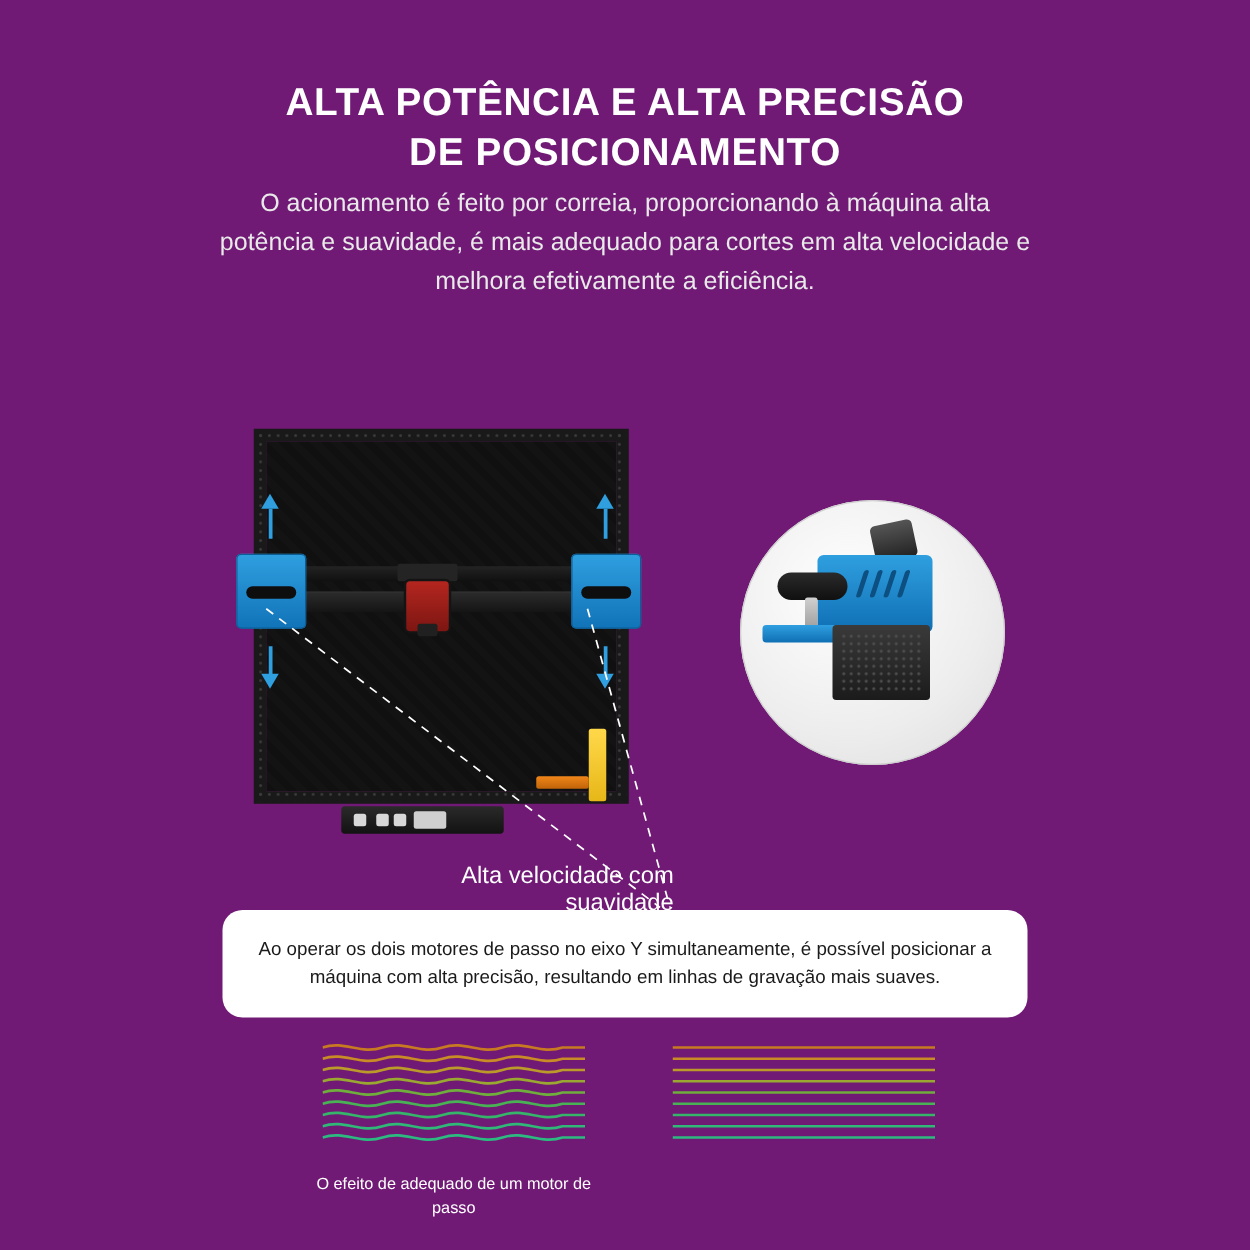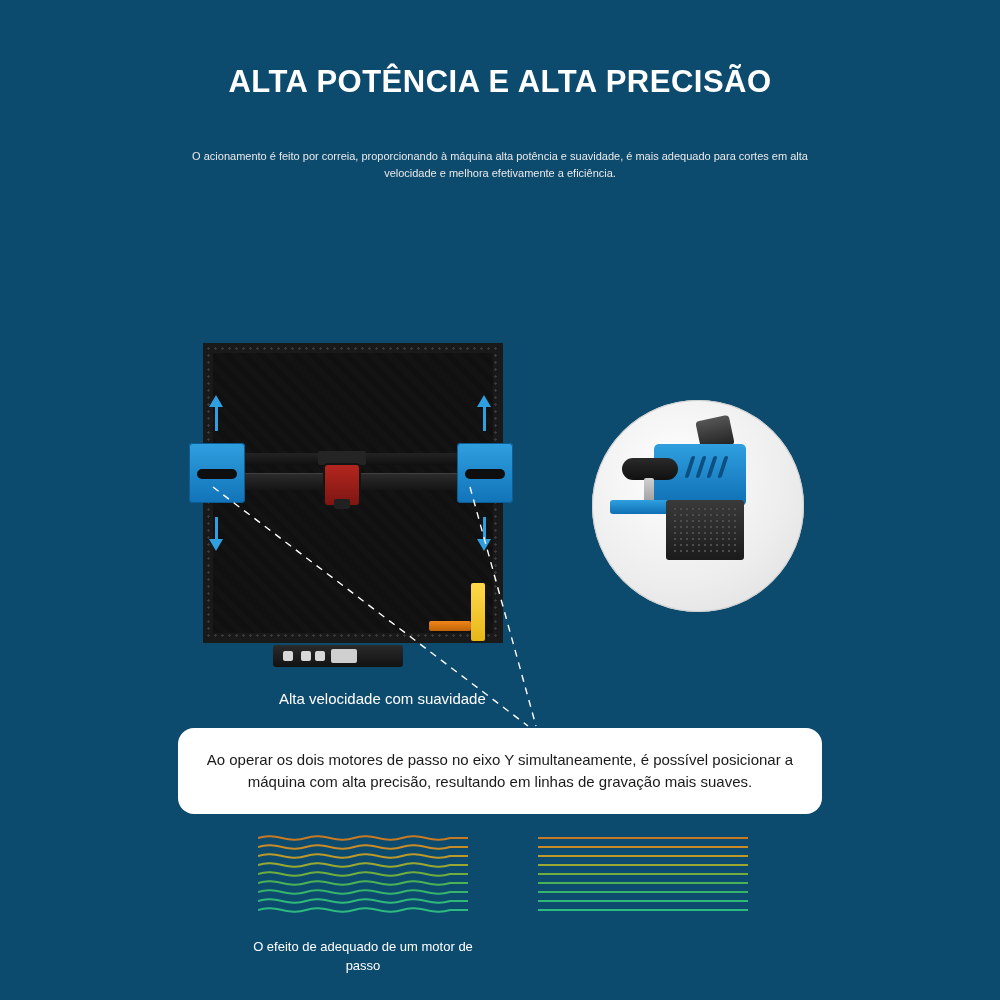--- a/index.html
+++ b/index.html
@@ -11,42 +11,42 @@
     width: 1000px;
     height: 1000px;
     position: relative;
     overflow: hidden;
     font-family: "Liberation Sans", sans-serif;
     color: #ffffff;
   }
   .page {
     position: absolute;
     inset: 0;
-    background: #0c4a6e;
+    background: #701a75;
   }
   
   .headline {
     position: absolute;
     top: 62px;
     left: 0;
     width: 1000px;
     text-align: center;
     font-size: 31px;
     font-weight: bold;
     letter-spacing: 0.5px;
     line-height: 1.28;
     color: #ffffff;
   }
   .subhead {
     position: absolute;
     top: 148px;
     left: 170px;
     width: 660px;
     text-align: center;
-    font-size: 11px;
+    font-size: 20px;
     line-height: 1.55;
     color: #e9e9e9;
   }
   
   .machine-wrap {
     position: absolute;
     left: 185px;
     top: 325px;
     width: 330px;
     height: 345px;
@@ -189,22 +189,22 @@
   .arrow-stem {
     position: absolute;
     width: 3px;
     background: #2f9fe0;
   }
   .caption-speed {
     position: absolute;
     left: 94px;
     top: 365px;
     width: 260px;
-    text-align: left;
-    font-size: 15px;
+    text-align: right;
+    font-size: 19px;
     color: #ffffff;
   }
   
   .zoom-circle {
     position: absolute;
     left: 592px;
     top: 400px;
     width: 212px;
     height: 212px;
     border-radius: 50%;
@@ -335,20 +335,21 @@
     line-height: 1.45;
   }
 </style>
 </head>
 <body>
 
 <div class="page">
 
   <div class="headline">
     <div>ALTA POTÊNCIA E ALTA PRECISÃO</div>
+    <div>DE POSICIONAMENTO</div>
   </div>
 
   <div class="subhead">O acionamento é feito por correia, proporcionando à máquina alta potência e suavidade, é mais adequado para cortes em alta velocidade e melhora efetivamente a eficiência.</div>
 
   <div class="machine-wrap">
     <div class="frame-outer"></div>
     <div class="rail-dots rail-top"></div>
     <div class="rail-dots rail-bottom"></div>
     <div class="rail-dots rail-left"></div>
     <div class="rail-dots rail-right"></div>

